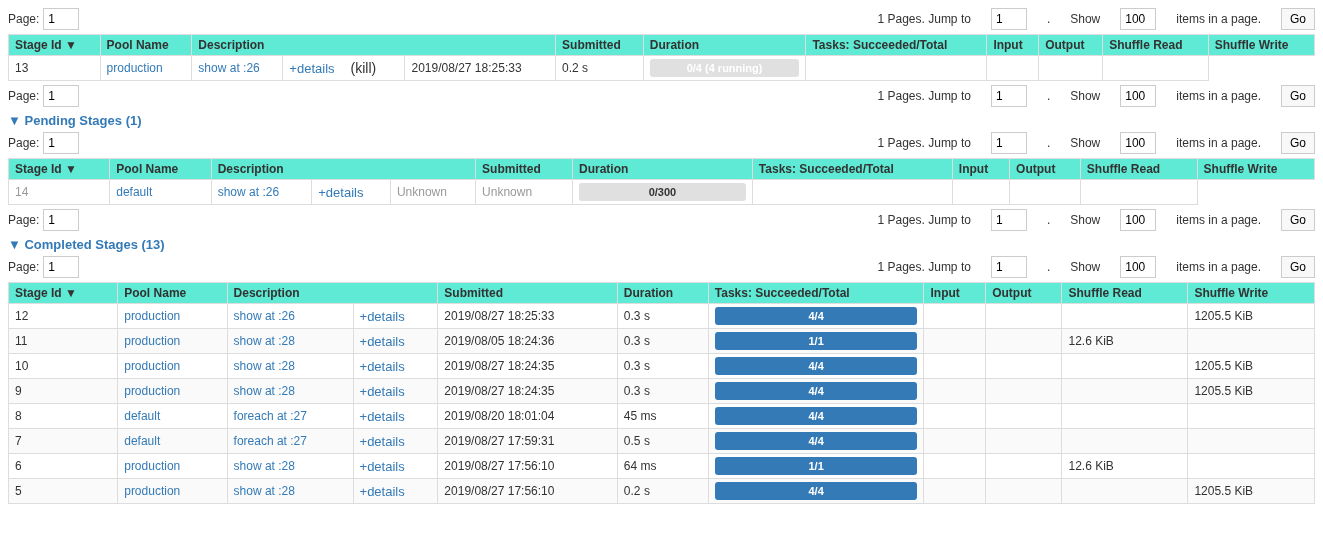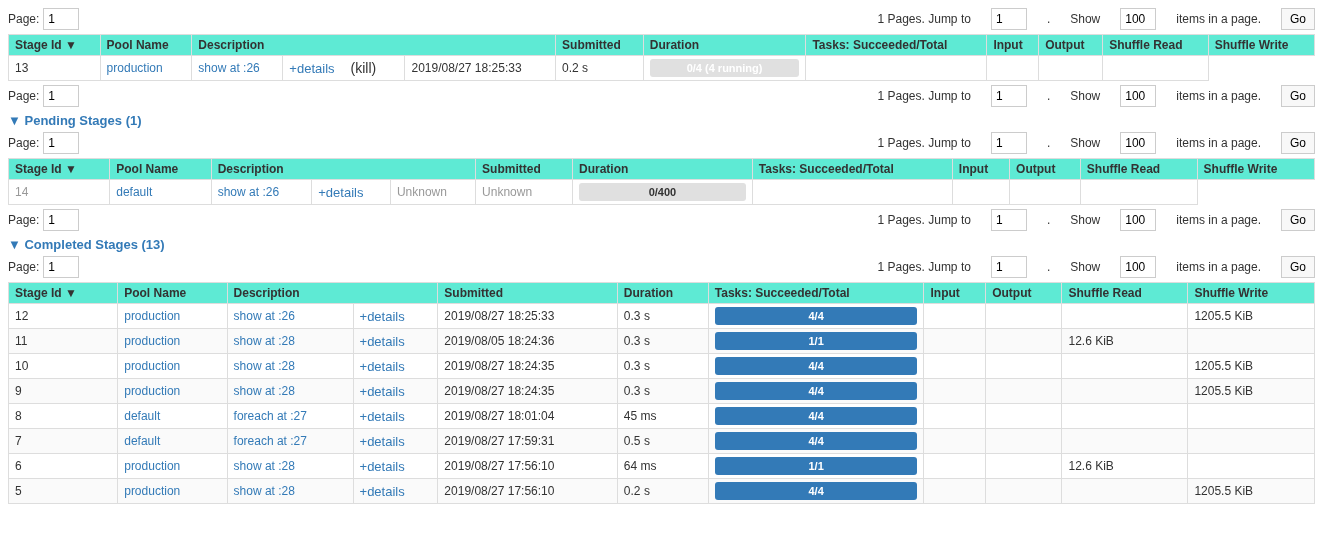--- a/index.html
+++ b/index.html
@@ -212,21 +212,21 @@
     <tr class="pending-row">
     <td>14</td>
     <td><a class="link">default</a></td>
     <td><a class="link">show at <console>:26</console></a></td>
     <td><span class="details-link">+details</span></td>
     <td class="unknown-text">Unknown</td>
     <td class="unknown-text">Unknown</td>
     <td>
             <div class="progress-bar-container">
               <div class="progress-bar-fill running" style="width: 0%; background: rgb(224, 224, 224);"></div>
-              <div class="progress-bar-label" style="color: rgb(51, 51, 51);">0/400</div>
+              <div class="progress-bar-label" style="color: rgb(51, 51, 51);">0/300</div>
             </div>
           </td>
     <td></td>
     <td></td>
     <td></td>
     <td></td>
   </tr>
       </tbody>
   </table>
 
@@ -352,21 +352,21 @@
     <td></td>
     <td></td>
     <td></td>
     <td>1205.5 KiB</td>
   </tr>
         <tr>
     <td>8</td>
     <td><a class="link">default</a></td>
     <td><a class="link">foreach at <console>:27</console></a></td>
     <td><span class="details-link">+details</span></td>
-    <td>2019/08/27 18:01:04</td>
+    <td>2019/08/20 18:01:04</td>
     <td>45 ms</td>
     <td>
             <div class="progress-bar-container">
               <div class="progress-bar-fill full" style="width: 100%;"></div>
               <div class="progress-bar-label">4/4</div>
             </div>
           </td>
     <td></td>
     <td></td>
     <td></td>

